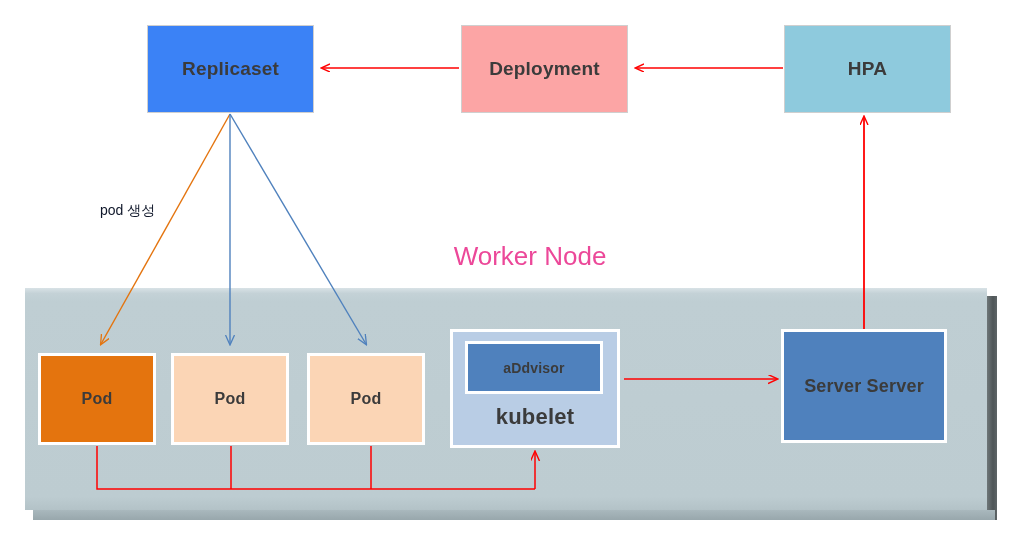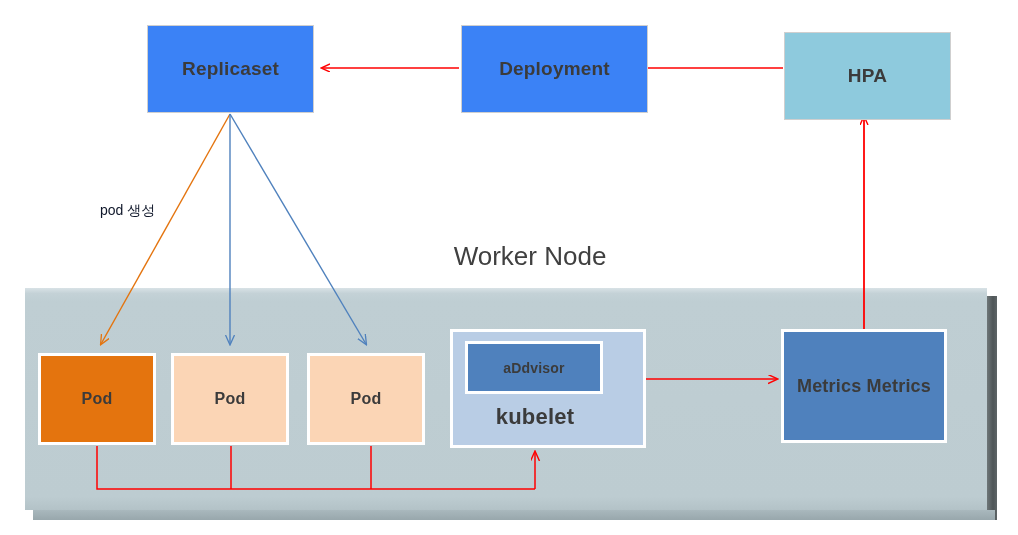--- a/index.html
+++ b/index.html
@@ -50,27 +50,27 @@
   
   .box-replicaset {
     left: 147px; top: 25px;
     width: 167px; height: 88px;
     background: #3b82f6;
     border: 1px solid #cfcfcf;
     font-size: 19px;
   }
   .box-deployment {
     left: 461px; top: 25px;
-    width: 187px; height: 88px;
-    background: #3b82f6;
+    width: 167px; height: 88px;
+    background: #fca5a5;
     border: 1px solid #cfcfcf;
     font-size: 19px;
   }
   .box-hpa {
-    left: 784px; top: 32px;
+    left: 784px; top: 25px;
     width: 167px; height: 88px;
     background: #8ecadd;
     border: 1px solid #cfcfcf;
     font-size: 19px;
   }
 
   
   .worker-node-wrap {
     position: absolute;
     left: 25px; top: 288px;
@@ -102,41 +102,41 @@
     width: 962px; height: 5px;
     background: linear-gradient(180deg,#d8e2e6 0%, #c6d3d8 100%);
   }
 
   .worker-node-label {
     position: absolute;
     left: 380px; top: 241px;
     width: 300px;
     text-align: center;
     font-size: 26px;
-    color: #404040;
+    color: #ec4899;
     font-weight: normal;
     z-index: 4;
   }
 
   
   .box-pod {
     height: 92px;
     width: 118px;
     top: 353px;
     border: 3px solid #ffffff;
     font-size: 16px;
   }
   .pod-1 { left: 38px;  background: #e4740e; }
   .pod-2 { left: 171px; background: #fbd5b5; }
   .pod-3 { left: 307px; background: #fbd5b5; }
 
   
   .box-kubelet {
     left: 450px; top: 329px;
-    width: 196px; height: 119px;
+    width: 170px; height: 119px;
     background: #b9cde5;
     border: 3px solid #ffffff;
     display: block;
     z-index: 6;
   }
   .box-advisor {
     position: absolute;
     left: 12px; top: 9px;
     width: 138px; height: 53px;
     box-sizing: border-box;
@@ -227,21 +227,21 @@
 
   <div class="node box-pod pod-1">Pod</div>
   <div class="node box-pod pod-2">Pod</div>
   <div class="node box-pod pod-3">Pod</div>
 
   <div class="node box-kubelet">
     <div class="box-advisor">aDdvisor</div>
     <div class="kubelet-label">kubelet</div>
   </div>
 
-  <div class="node box-metrics">Metrics Metrics</div>
+  <div class="node box-metrics">Server Server</div>
 
   <svg id="edges">
     <defs>
       <marker id="ah-red2" markerWidth="11" markerHeight="11" refX="9" refY="4.5" orient="auto" markerUnits="userSpaceOnUse">
         <path d="M0,0 L10,4.5 L0,9" fill="none" stroke="#ff0000" stroke-width="1.4"></path>
       </marker>
     </defs>
 
     <path d="M97,446 L97,489 L535,489" fill="none" stroke="#ff0000" stroke-width="1.5"></path>
 

